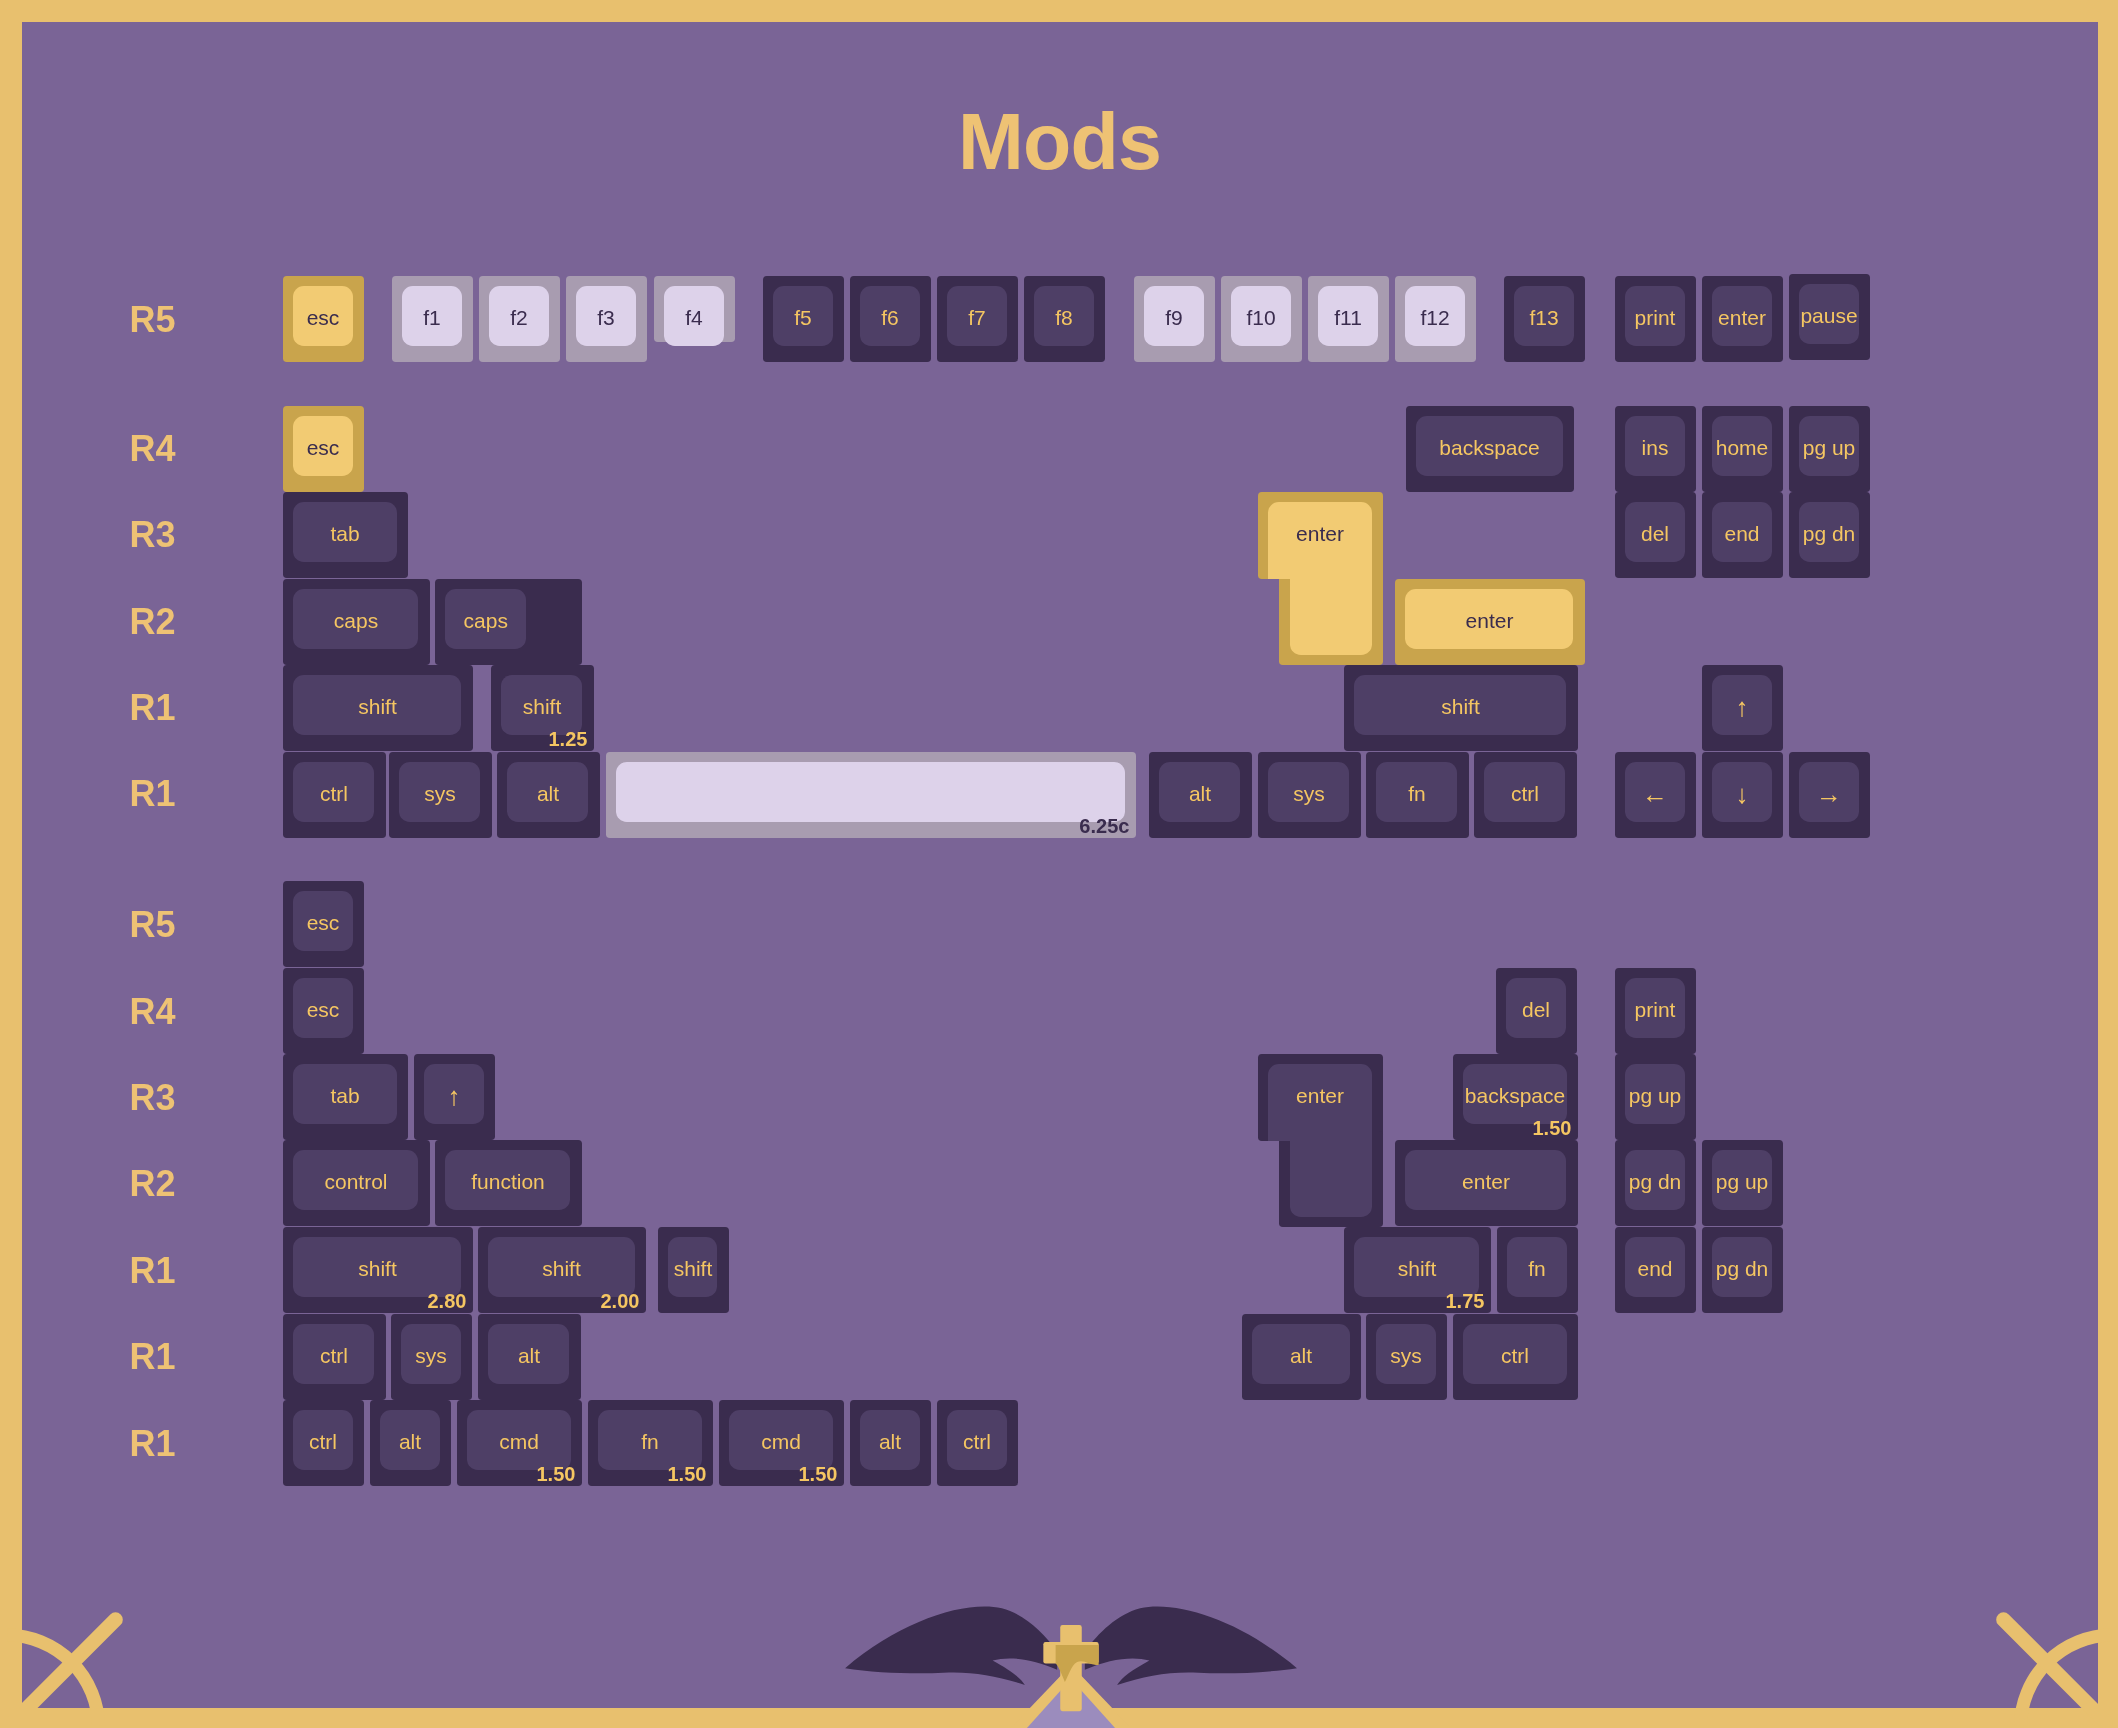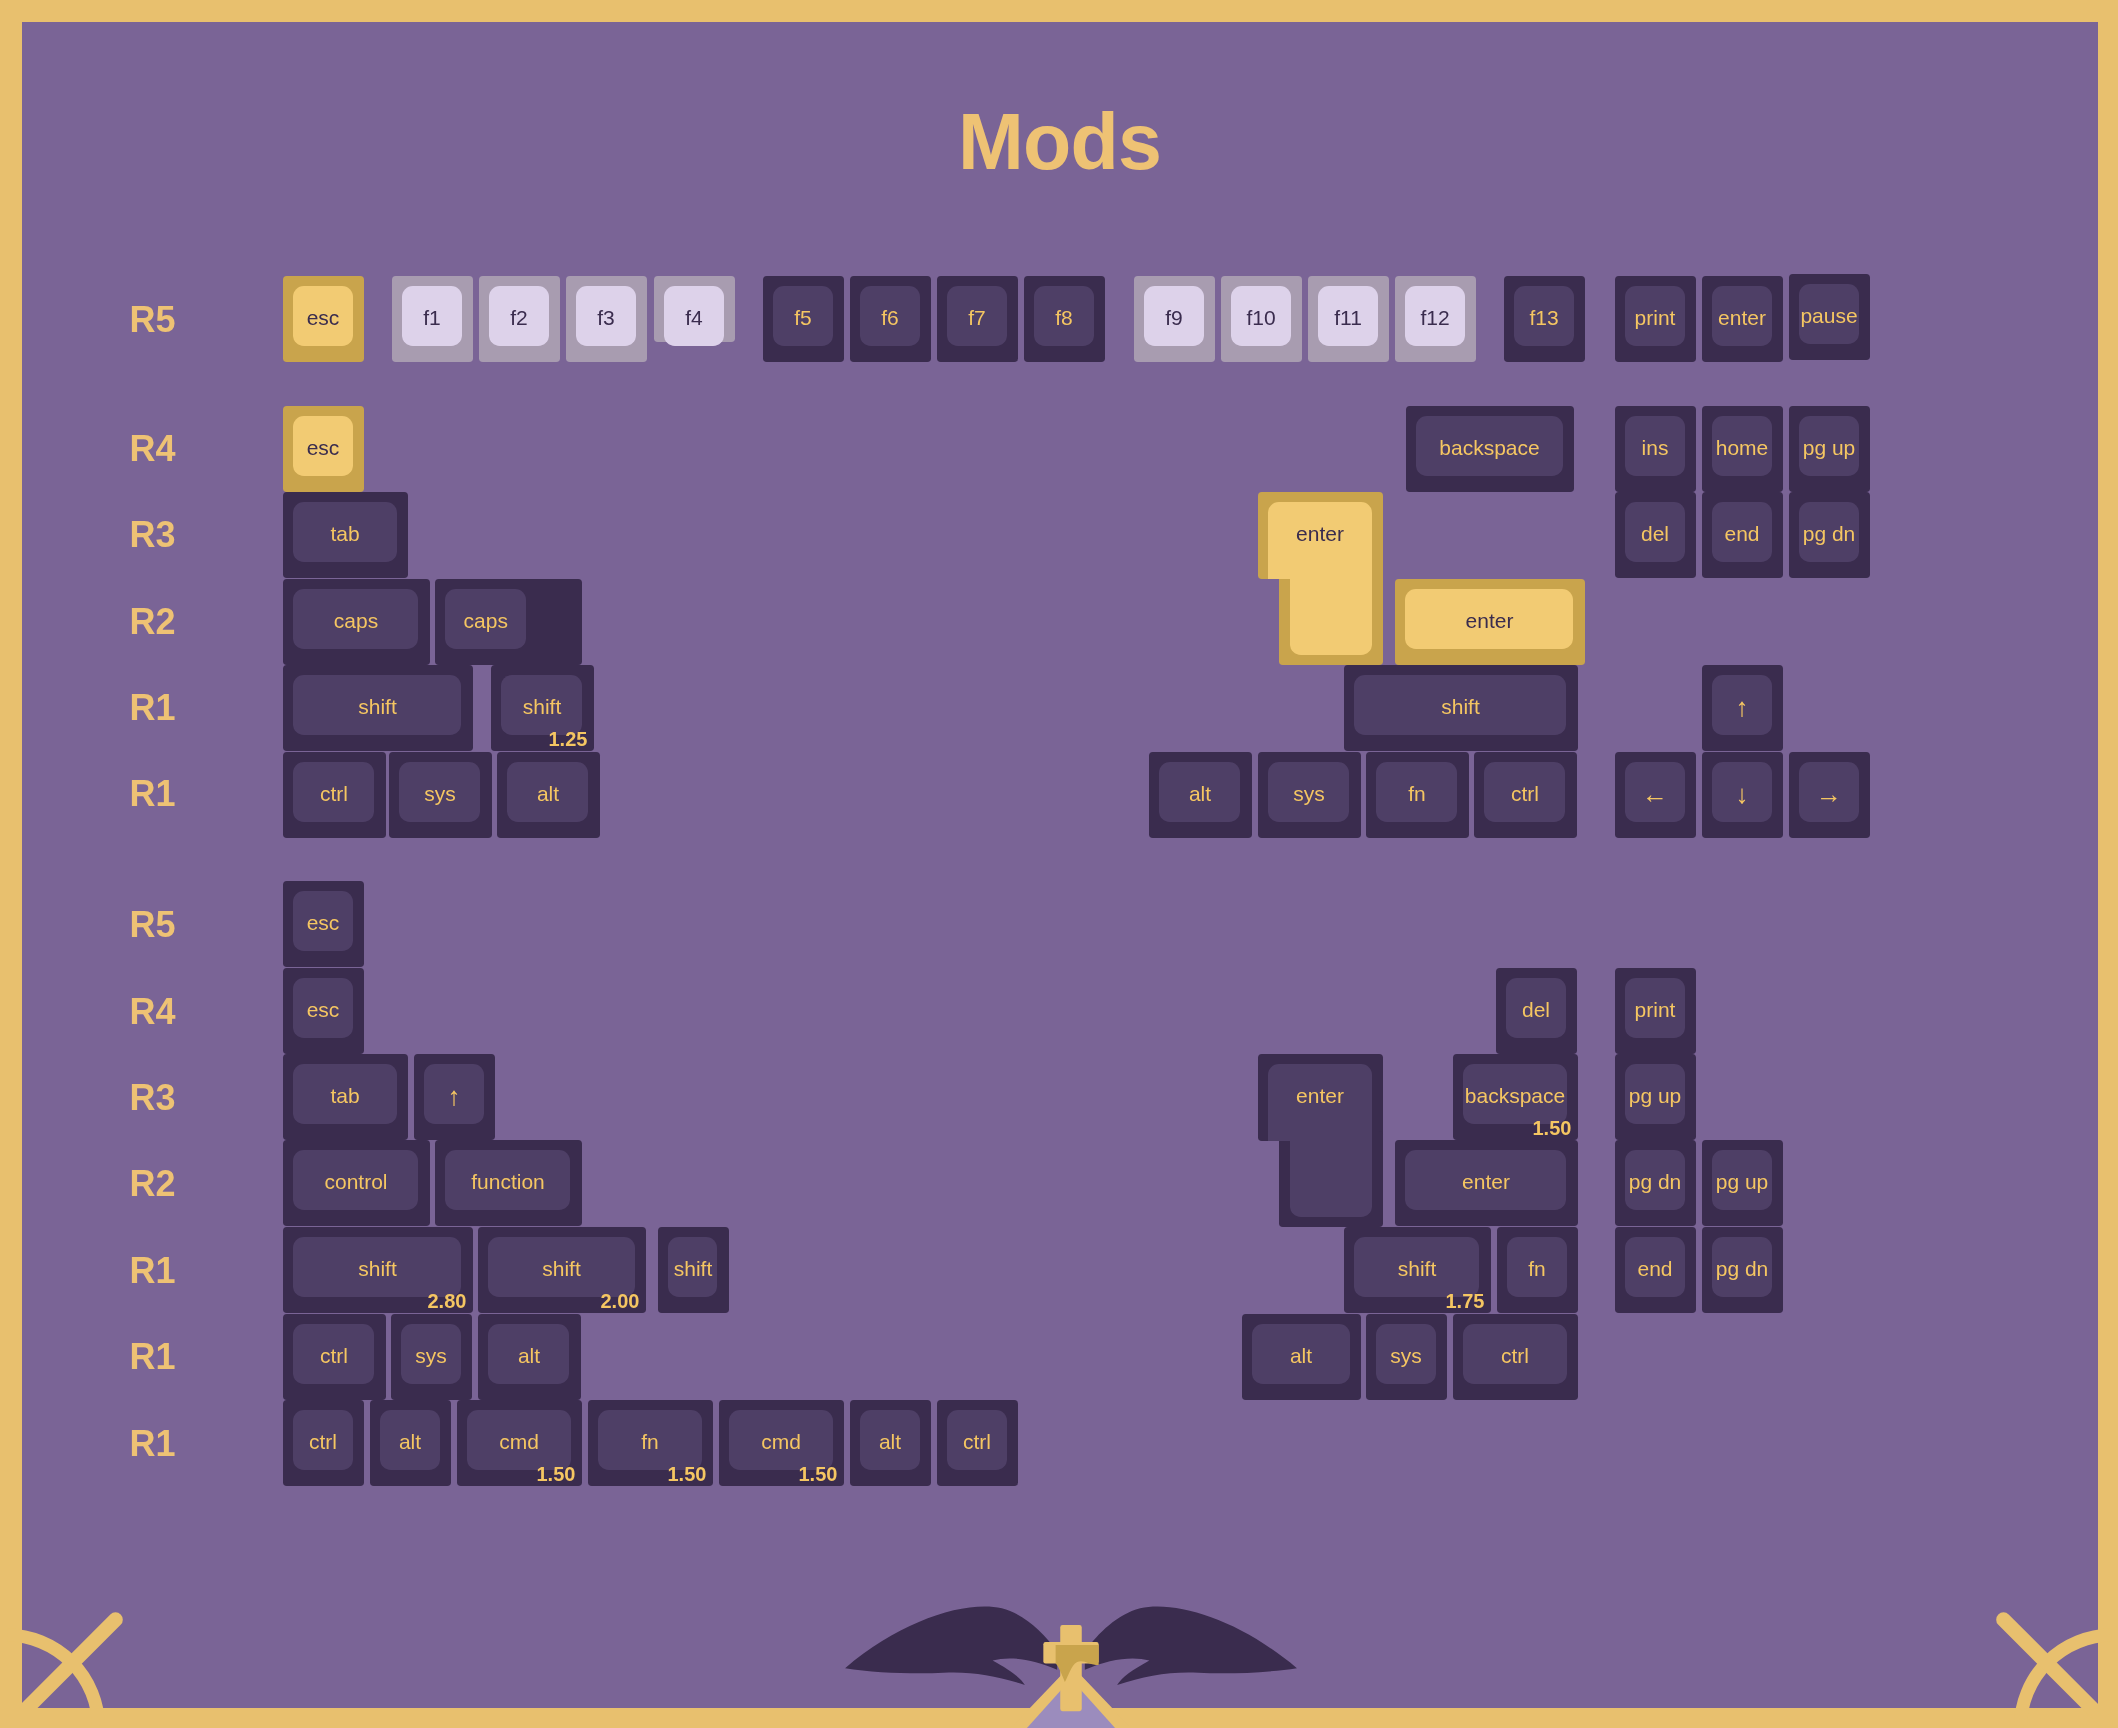--- a/index.html
+++ b/index.html
@@ -279,20 +279,24 @@
       <div class="legend" style="top:31px">ctrl</div>
     </div>
     <div class="key k-dark" style="left:367px;top:730px;width:103px;height:86px">
       <div class="top" style="left:10.8px;top:10px;width:81px;height:60px"></div>
       <div class="legend" style="top:31px">sys</div>
     </div>
     <div class="key k-dark" style="left:475px;top:730px;width:103px;height:86px">
       <div class="top" style="left:10.8px;top:10px;width:81px;height:60px"></div>
       <div class="legend" style="top:31px">alt</div>
     </div>
+    <div class="key k-light" style="left:584px;top:730px;width:530px;height:86px">
+      <div class="top" style="left:10.8px;top:10px;width:509px;height:60px"></div>
+      <div class="unit">6.25c</div>
+    </div>
     <div class="key k-dark" style="left:1127px;top:730px;width:103px;height:86px">
       <div class="top" style="left:10.8px;top:10px;width:81px;height:60px"></div>
       <div class="legend" style="top:31px">alt</div>
     </div>
     <div class="key k-dark" style="left:1236px;top:730px;width:103px;height:86px">
       <div class="top" style="left:10.8px;top:10px;width:81px;height:60px"></div>
       <div class="legend" style="top:31px">sys</div>
     </div>
     <div class="key k-dark" style="left:1344px;top:730px;width:103px;height:86px">
       <div class="top" style="left:10.8px;top:10px;width:81px;height:60px"></div>

